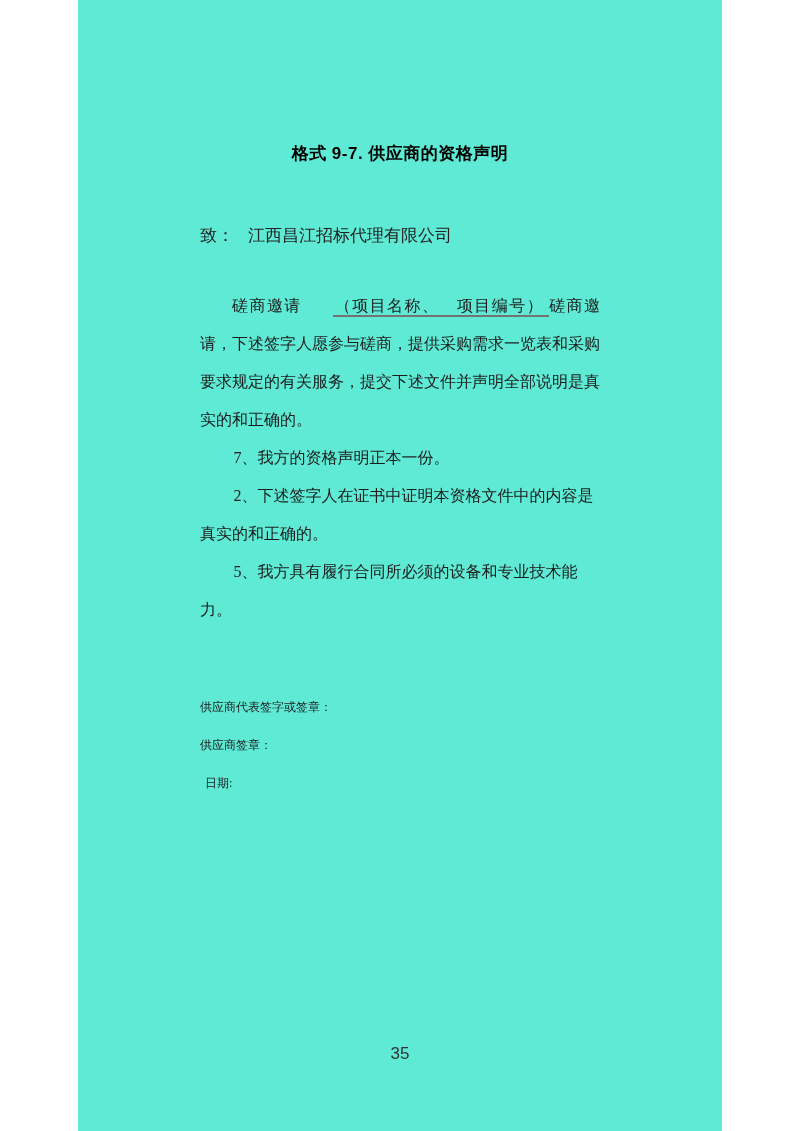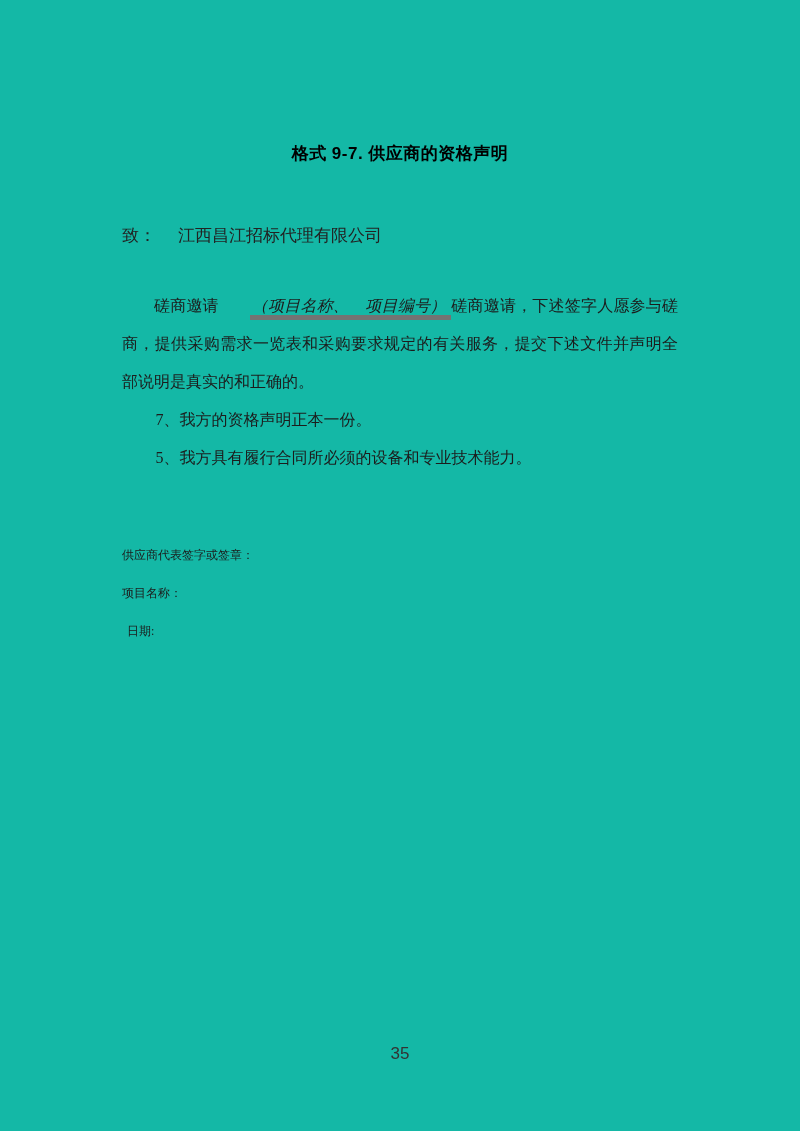--- a/index.html
+++ b/index.html
@@ -2,24 +2,24 @@
 <html lang="zh"><head>
 <meta charset="utf-8">
 <style>
   html, body {
     margin: 0;
     padding: 0;
     background: #ffffff;
   }
   .page {
     position: relative;
-    width: 800px;
+    width: 644px;
     height: 1131px;
     margin: 0 auto;
-    background: #14b8a6;
+    background: #5eead4;
     overflow: hidden;
     font-family: "Liberation Serif", "DejaVu Serif", serif;
     color: #1c1c1c;
   }
   .doc-title {
     margin: 0;
     padding-top: 145px;
     text-align: center;
     font-family: "Liberation Sans", "DejaVu Sans", sans-serif;
     font-weight: 700;
@@ -28,34 +28,33 @@
     letter-spacing: 0.5px;
     color: #000000;
   }
   .to-line {
     margin: 62px 122px 0 122px;
     font-size: 17px;
     line-height: 21px;
     color: #222222;
   }
   .to-value {
-    margin-left: 22px;
+    margin-left: 14px;
   }
   .body-par {
     margin: 41px 122px 0 122px;
     font-size: 16px;
     line-height: 38px;
     text-align: justify;
     text-indent: 2em;
     color: #1c1c1c;
   }
   .blank-underline {
-    font-style: italic;
     text-decoration: none;
-    border-bottom: 5px solid #737373;
+    border-bottom: 2px solid #737373;
     padding: 0 5px 1px 2px;
     margin-left: 31px;
   }
   .list-item {
     margin: 0 122px;
     font-size: 16px;
     line-height: 38px;
     text-indent: 2.1em;
     color: #1c1c1c;
   }
@@ -89,23 +88,24 @@
 
   <h1 class="doc-title">格式 9-7.  供应商的资格声明</h1>
 
   <div class="to-line">
     <span class="to-label">致：</span><span class="to-value">江西昌江招标代理有限公司</span>
   </div>
 
   <p class="body-par"><span>磋商邀请</span><span class="blank-underline">（项目名称、　项目编号）</span><span>磋商邀请，下述签字人愿参与磋商，提供采购需求一览表和采购要求规定的有关服务，提交下述文件并声明全部说明是真实的和正确的。</span></p>
 
   <p class="list-item">7、我方的资格声明正本一份。</p>
+  <p class="list-item">2、下述签字人在证书中证明本资格文件中的内容是真实的和正确的。</p>
   <p class="list-item">5、我方具有履行合同所必须的设备和专业技术能力。</p>
 
   <div class="sig-block">
     <p class="sig-line">供应商代表签字或签章：</p>
-    <p class="sig-line">项目名称：</p>
+    <p class="sig-line">供应商签章：</p>
     <p class="sig-line indented">日期:</p>
   </div>
 
   <div class="page-number">35</div>
 
 </div>
 
 </body></html>

